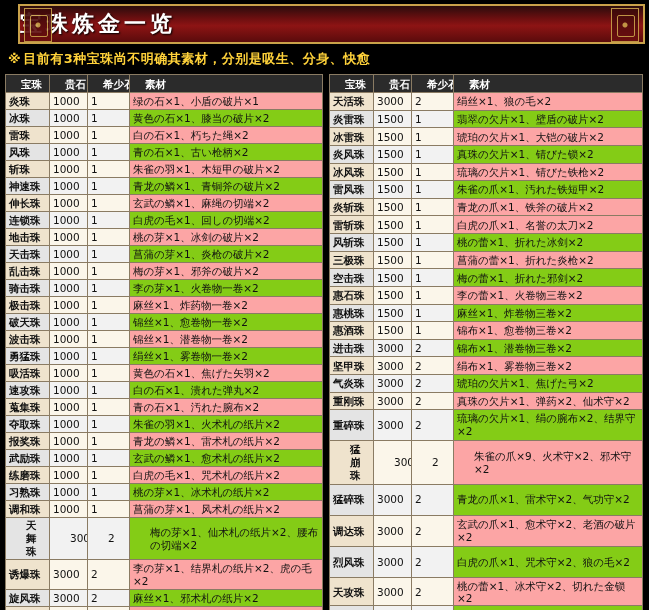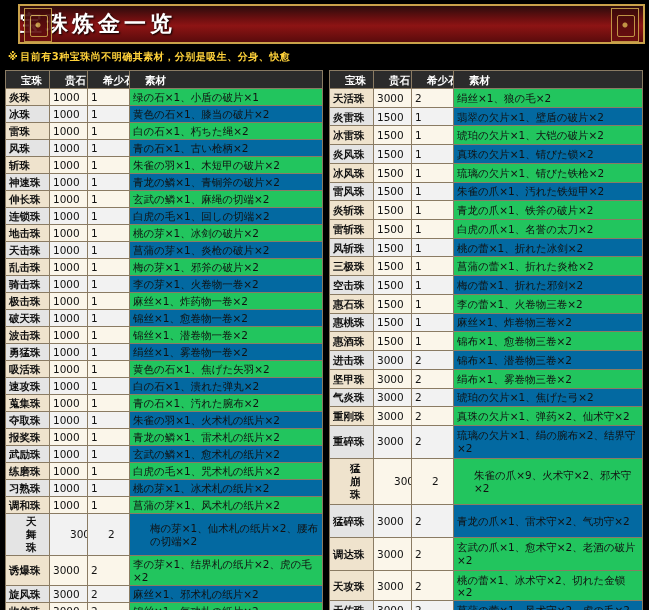--- a/index.html
+++ b/index.html
@@ -43,21 +43,21 @@
   .corner.r{right:4px;}
   .corner:before{
     content:"";position:absolute;left:5px;top:6px;width:16px;height:20px;
     border:1px solid #c9a24a;border-radius:2px;
   }
 
   
   .notice{
     margin:6px 8px 6px 8px;
     color:#ffd23a;
-    font-size:10px;
+    font-size:13px;
     font-weight:bold;
     letter-spacing:.5px;
   }
   .notice .star{color:#ffd23a;margin-right:2px;}
 
   
   .tables{
     position:relative;
     display:flex;
     gap:6px;
@@ -84,24 +84,24 @@
   .tbl th{
     background:#2b2b2b;
     color:#ffffff;
     font-weight:bold;
     text-align:left;
     height:18px;
     padding-left:15px;
   }
   .tbl td.name{background:#efe3cd;font-weight:bold;text-align:left;}
   .tbl td.num{background:#fbf6ea;text-align:left;}
-  .tbl td.mat{background:#22c55e;text-align:left;white-space:normal;}
+  .tbl td.mat{background:#fca5a5;text-align:left;white-space:normal;}
   .tbl tr.alt td.name{background:#e4e4e4;}
   .tbl tr.alt td.num{background:#f2f2f2;}
-  .tbl tr.alt td.mat{background:#0369a1;margin-top:48px;}
+  .tbl tr.alt td.mat{background:#84cc16;margin-top:48px;}
   .tbl td.two{height:30px;white-space:normal;line-height:13px;}
   .tbl td.three{height:42px;white-space:normal;line-height:13px;padding-left:20px;}
 
   .c-name{width:44px;}
   .c-gui{width:38px;}
   .c-rare{width:42px;}
 
   .watermark{
     position:absolute;left:0;top:0;width:100%;height:100%;
     pointer-events:none;
@@ -450,20 +450,26 @@
             <td class="num two c-gui">3000</td>
             <td class="num two c-rare">2</td>
             <td class="mat two">青龙の爪×1、雷术守×2、气功守×2</td>
           </tr>
           <tr>
             <td class="name two c-name">调达珠</td>
             <td class="num two c-gui">3000</td>
             <td class="num two c-rare">2</td>
             <td class="mat two">玄武の爪×1、愈术守×2、老酒の破片×2</td>
           </tr>
+          <tr class="alt">
+            <td class="name two c-name">烈风珠</td>
+            <td class="num two c-gui">3000</td>
+            <td class="num two c-rare">2</td>
+            <td class="mat two">白虎の爪×1、咒术守×2、狼の毛×2</td>
+          </tr>
           <tr>
             <td class="name c-name">天攻珠</td>
             <td class="num c-gui">3000</td>
             <td class="num c-rare">2</td>
             <td class="mat">桃の蕾×1、冰术守×2、切れた金锁×2</td>
           </tr>
           <tr class="alt">
             <td class="name c-name">天佑珠</td>
             <td class="num c-gui">3000</td>
             <td class="num c-rare">2</td>

